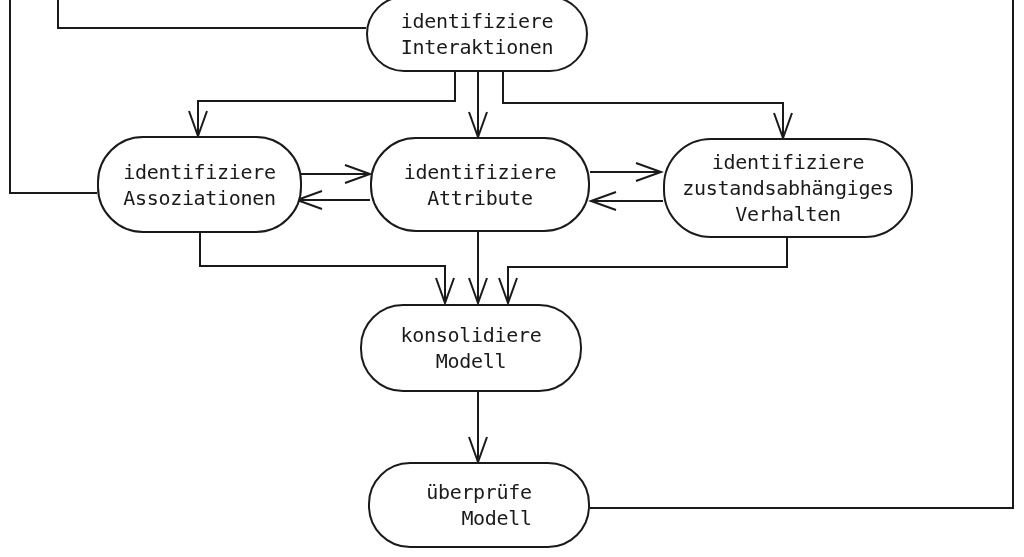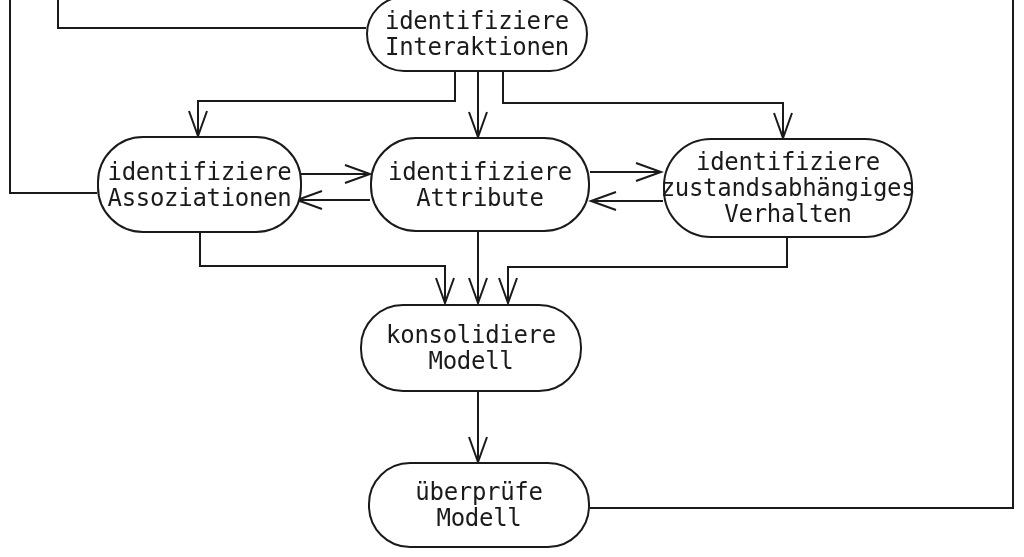--- a/index.html
+++ b/index.html
@@ -30,21 +30,21 @@
     box-sizing: border-box;
     border: 2px solid #1a1a1a;
     background: #ffffff;
     display: flex;
     align-items: center;
     justify-content: center;
     text-align: center;
   }
   .node-label {
     white-space: pre-line;
-    font-size: 24px;
+    font-size: 20px;
     line-height: 26px;
     letter-spacing: -0.3px;
     color: #1a1a1a;
   }
 </style>
 </head>
 <body>
 
 <div class="canvas">
 
@@ -109,18 +109,18 @@
     <span class="node-label">identifiziere
 zustandsabhängiges
 Verhalten</span>
   </div>
 
   <div class="node" style="left:360px; top:304px; width:222px; height:88px; border-radius:43px;">
     <span class="node-label">konsolidiere
 Modell</span>
   </div>
 
-  <div class="node" style="left:368px; top:462px; width:222px; height:86px; border-radius:42px;">
+  <div class="node" style="left:368px; top:462px; width:222px; height:86px; border-radius:42px;text-align:right;">
     <span class="node-label">überprüfe
 Modell</span>
   </div>
 
 </div>
 
 </body></html>

